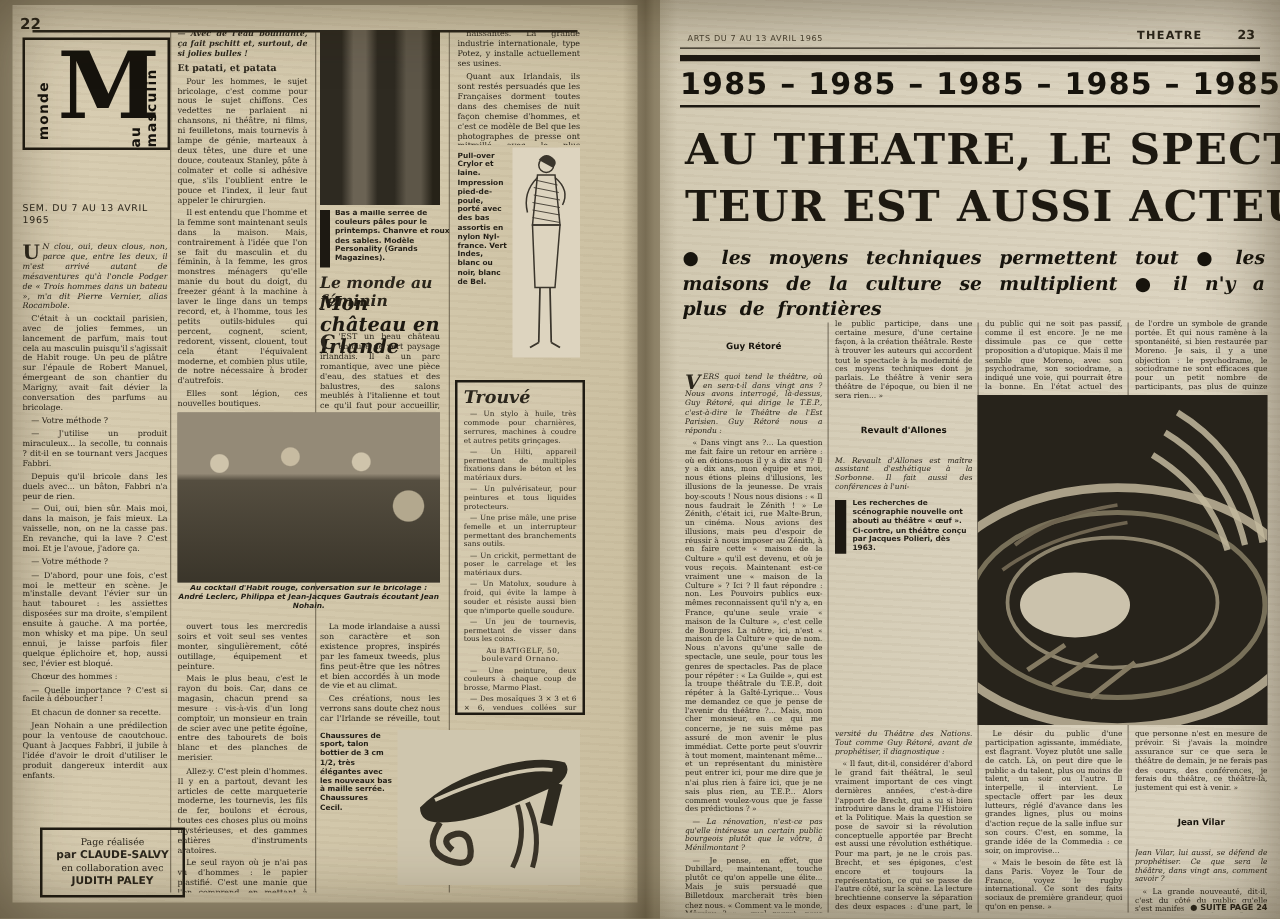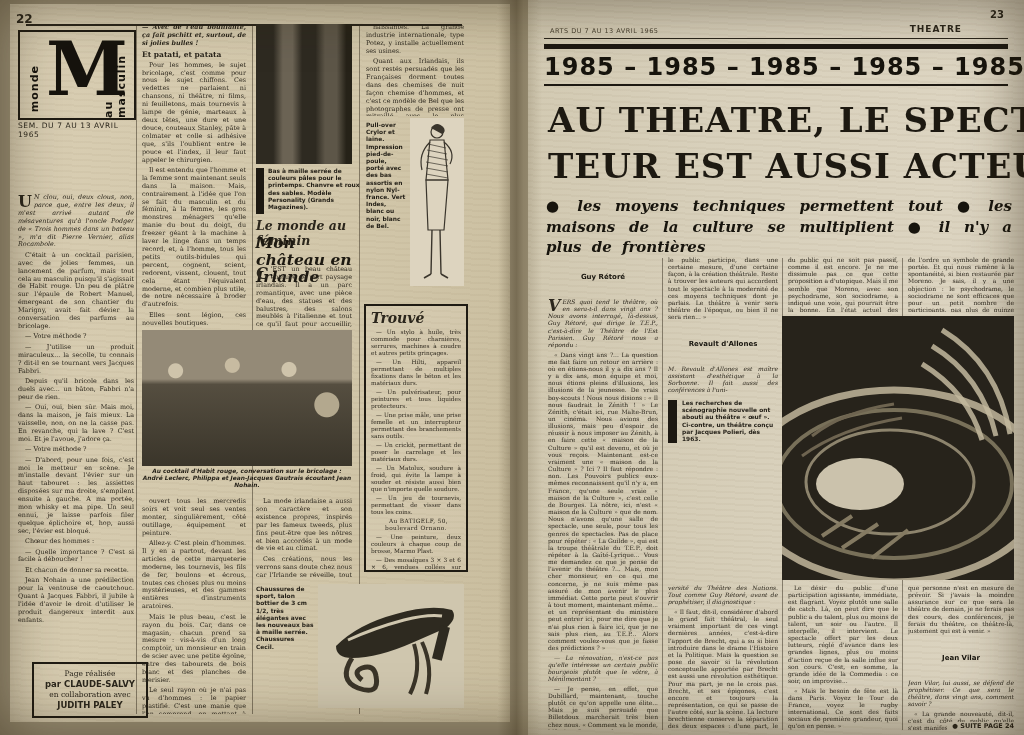--- a/index.html
+++ b/index.html
@@ -24,21 +24,21 @@
   .vrule{position:absolute;width:1px;background:rgba(50,42,28,.5);}
   .pageno{font-weight:bold;font-size:12px;font-family:"DejaVu Sans",sans-serif;}
   
   .logo-box{border:2.5px solid #1f1b13;}
   .logo-m{position:absolute;left:26px;top:-6px;font-size:74px;font-weight:bold;
     font-family:"DejaVu Serif",serif;color:#16130d;}
   .vert{position:absolute;writing-mode:vertical-rl;transform:rotate(180deg);
     font-family:"DejaVu Sans",sans-serif;font-weight:bold;font-size:11px;letter-spacing:1px;color:#16130d;}
   .vleft{left:8px;bottom:6px;}
   .vright{right:6px;top:4px;}
-  .dateline{font-family:"DejaVu Sans",sans-serif;font-size:7.5px;letter-spacing:.6px;}
+  .dateline{font-family:"DejaVu Sans",sans-serif;font-size:7.5px;letter-spacing:.6px;margin-top:41px;}
   .clou-title{font-size:18px;font-weight:bold;font-style:italic;line-height:19px;
     letter-spacing:.2px;margin:0;color:#1d1911;}
   .body-text{font-size:6.4px;line-height:7.9px;text-align:justify;overflow:hidden;}
   .body-text p{margin:0 0 2.5px;text-indent:7px;}
   .body-text p.noindent{text-indent:0;}
   .dropcap{float:left;font-size:16px;line-height:13px;font-weight:bold;margin:1px 2px 0 0;}
   .lede{font-style:italic;font-weight:bold;text-indent:0!important;}
   .small-head{font-size:7.5px;font-weight:bold;text-align:left;margin:3px 0;font-family:"DejaVu Serif",serif;}
   .caption-sans{font-family:"DejaVu Sans",sans-serif;font-weight:bold;
     font-size:5.9px;line-height:7.2px;color:#221e16;text-align:left;overflow:hidden;}
@@ -146,22 +146,22 @@
     <p class="noindent"><span class="dropcap">C</span><span>'EST un beau château entouré de vert paysage irlandais. Il a un parc romantique, avec une pièce d'eau, des statues et des balustres, des salons meublés à l'italienne et tout ce qu'il faut pour accueillir, professionnellement, les invités du Bal des Petits Lits Blancs.</span></p>
 
   </div>
 
   <div class="abs photo men-photo" style="left:132px;top:326px;width:210px;height:136px;"></div>
   <div class="abs caption-sans men-caption" style="left:132px;top:464px;width:210px;height:26px;">Au cocktail d'Habit rouge, conversation sur le bricolage : André Leclerc, Philippa et Jean-Jacques Gautrais écoutant Jean Nohain.</div>
 
   <div class="abs body-text" style="left:132px;top:494px;width:104px;height:216px;">
     <div>
         <p>ouvert tous les mercredis soirs et voit seul ses ventes monter, singulièrement, côté outillage, équipement et peinture.</p>
+        <p>Mais le plus beau, c'est le rayon du bois. Car, dans ce magasin, chacun prend sa mesure : vis-à-vis d'un long comptoir, un monsieur en train de scier avec une petite égoïne, entre des tabourets de bois blanc et des planches de merisier.</p>
         <p>Allez-y. C'est plein d'hommes. Il y en a partout, devant les articles de cette marqueterie moderne, les tournevis, les fils de fer, boulons et écrous, toutes ces choses plus ou moins mystérieuses, et des gammes entières d'instruments aratoires.</p>
-        <p>Mais le plus beau, c'est le rayon du bois. Car, dans ce magasin, chacun prend sa mesure : vis-à-vis d'un long comptoir, un monsieur en train de scier avec une petite égoïne, entre des tabourets de bois blanc et des planches de merisier.</p>
         <p>Le seul rayon où je n'ai pas vu d'hommes : le papier plastifié. C'est une manie que l'on comprend, en mettant à part que ce n'est pas la technique qui s'impose.</p>
       </div>
   </div>
 
   <div class="abs body-text" style="left:246px;top:494px;width:96px;height:82px;">
     <div>
         <p>La mode irlandaise a aussi son caractère et son existence propres, inspirés par les fameux tweeds, plus fins peut-être que les nôtres et bien accordés à un mode de vie et au climat.</p>
         <p>Ces créations, nous les verrons sans doute chez nous car l'Irlande se réveille, tout comme si elle avait bu une grande tasse d'Irish coffee (1/3 whisky, 1/3 café, 1/3 crème fraîche, bien remuer, ne pas reposer).</p>
       </div>
   </div>
@@ -213,21 +213,21 @@
           <p>— Des mosaïques 3 × 3 et 6 × 6, vendues collées sur papier, Cérabati.</p>
         </div>
 
     </div>
   </div>
 </div>
 
 <div class="page page-right">
   <div class="abs rp-header-left" style="left:22px;top:27px;text-align:center;">ARTS DU 7 AU 13 AVRIL 1965</div>
   <div class="abs rp-section" style="right:62px;top:24px;">THEATRE</div>
-  <div class="abs rp-pageno" style="right:20px;top:9px;">23</div>
+  <div class="abs rp-pageno" style="right:20px;top:23px;">23</div>
   <div class="rule-h" style="left:16px;top:38px;width:464px;height:1px;"></div>
 
   <div class="abs banner" style="left:16px;top:44px;width:464px;">1985 – 1985 – 1985 – 1985 – 1985 – 1985</div>
 
   <h1 class="abs rp-headline" style="left:20px;top:98px;">AU THEATRE, LE SPECTA-</h1>
   <h1 class="abs rp-headline" style="left:20px;top:144px;">TEUR EST AUSSI ACTEUR</h1>
 
   <div class="abs standfirst" style="left:18px;top:196px;width:466px;">●  les moyens techniques permettent tout  ●  les maisons de la culture se multiplient  ●  il n'y a plus de frontières</div>
 
   <div class="vrule" style="left:134px;top:258px;height:472px;"></div>

